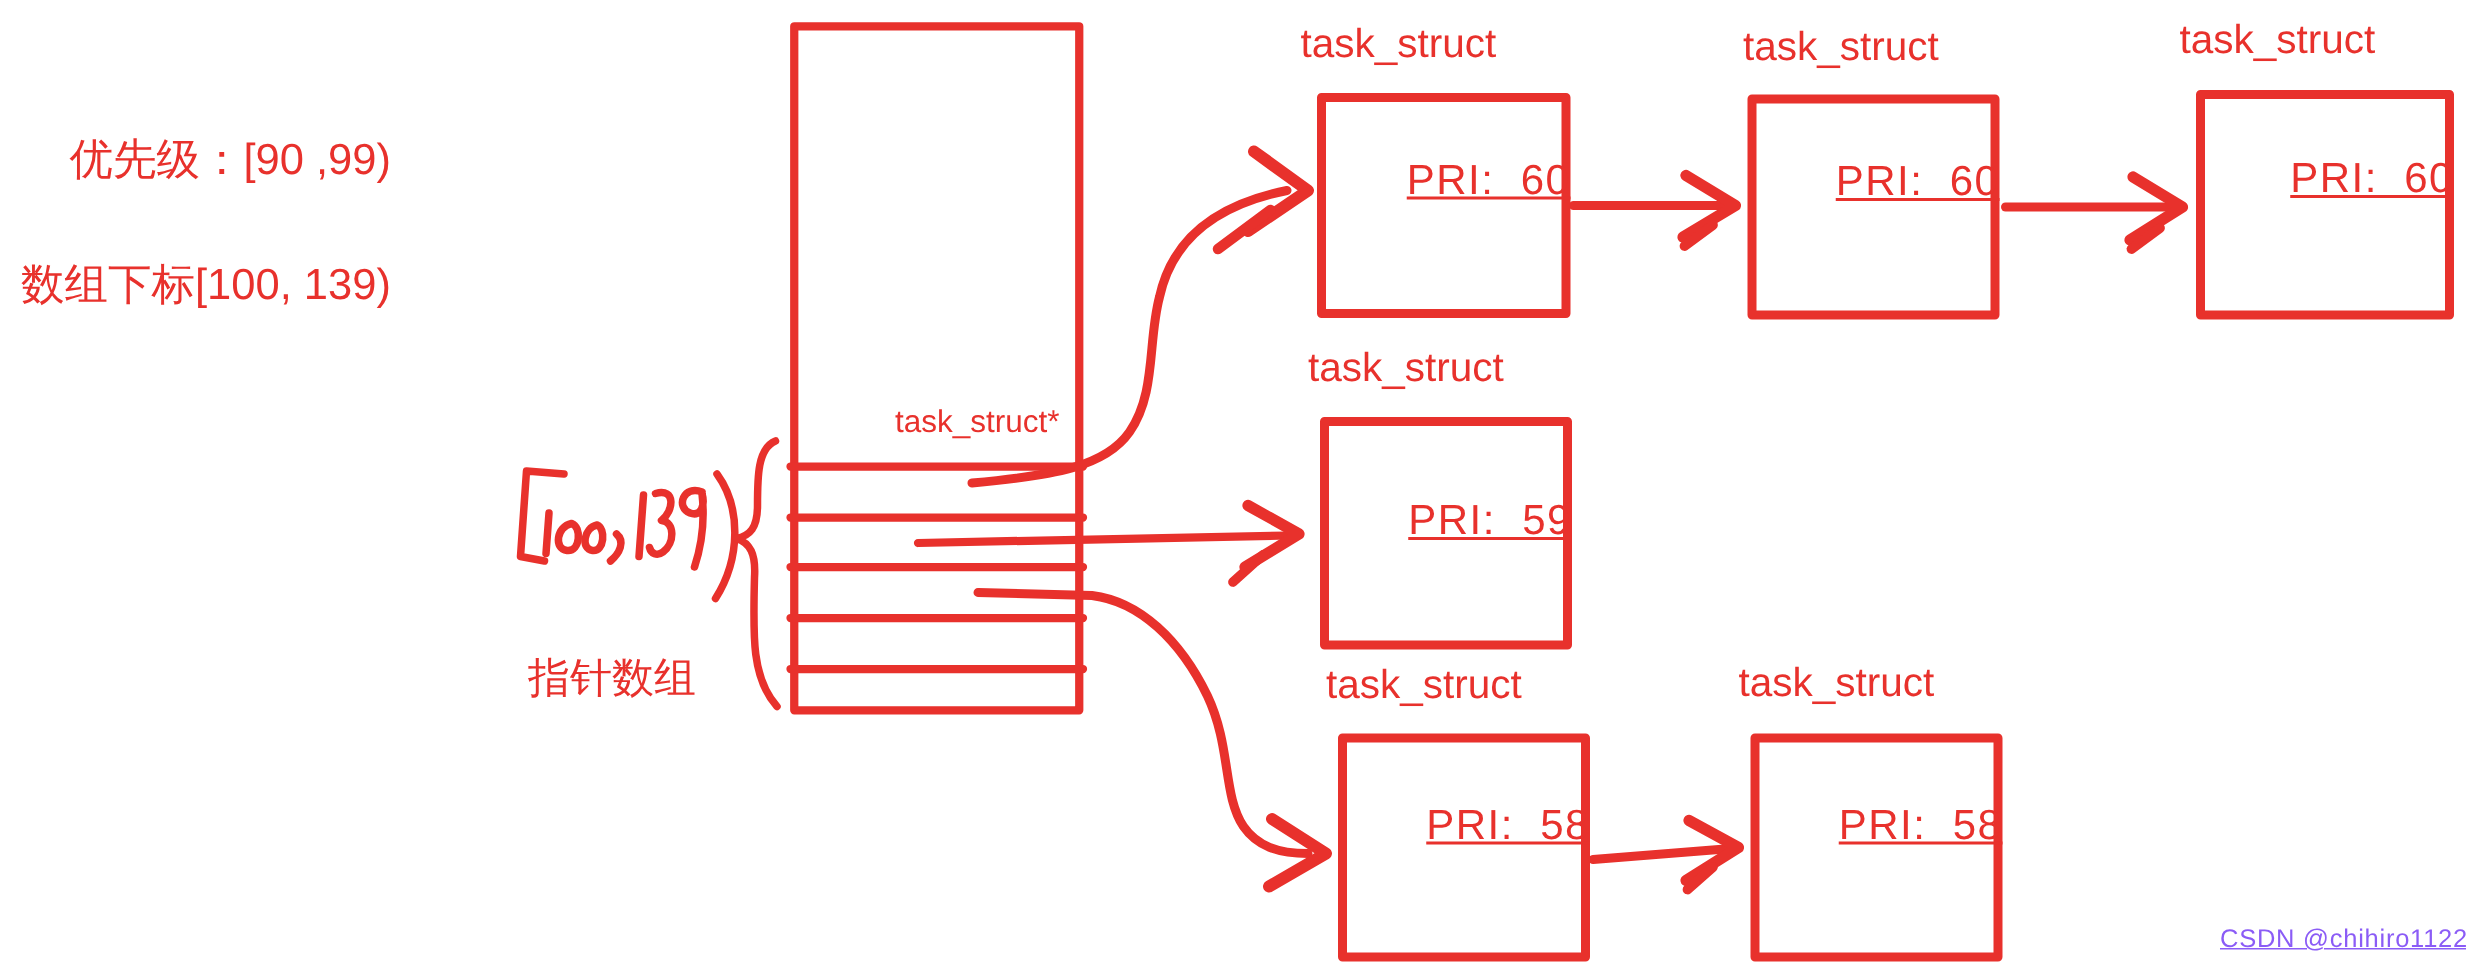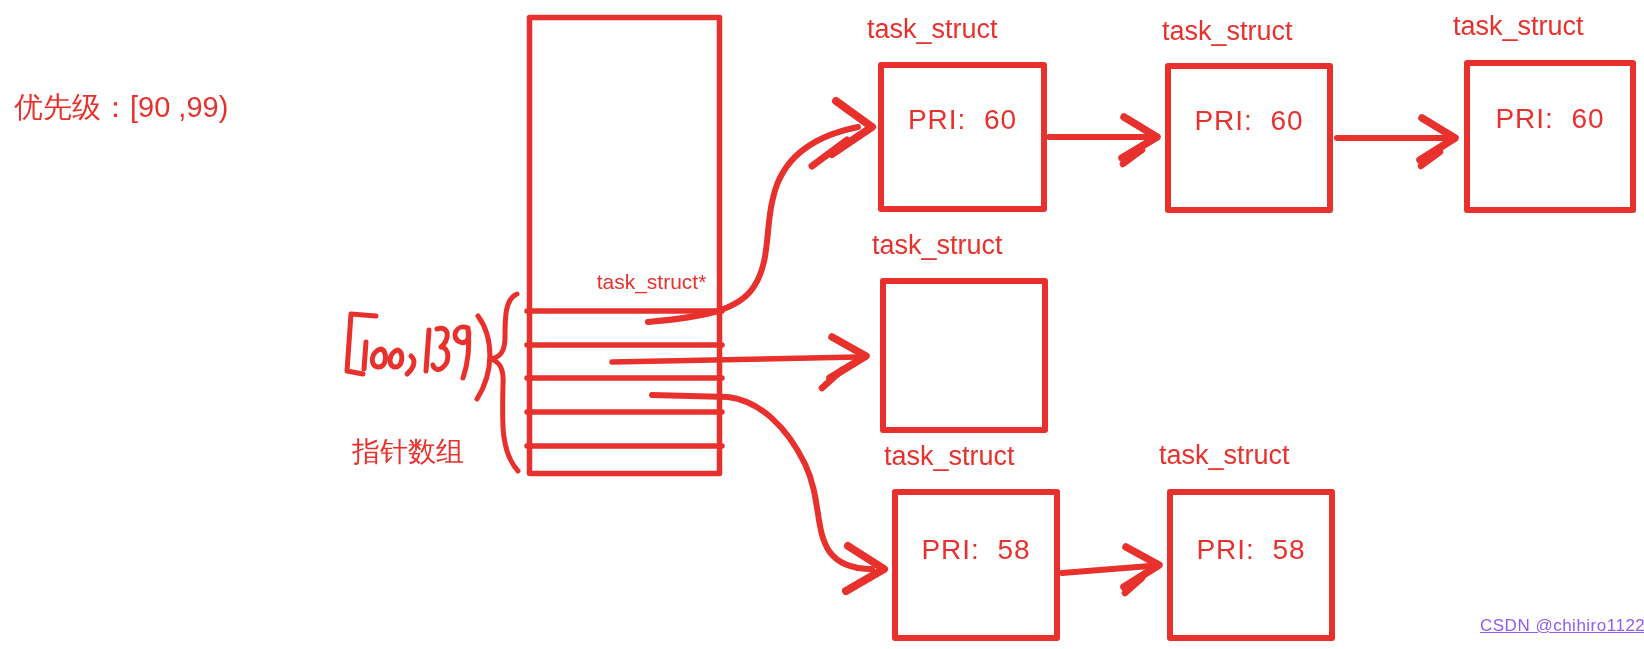--- a/index.html
+++ b/index.html
@@ -7,21 +7,21 @@
     position:relative;
     width:1644px;height:649px;
     background:#ffffff;
     overflow:hidden;
     font-family:"Liberation Sans","DejaVu Sans",sans-serif;
   }
   .canvas svg{position:absolute;left:0;top:0;pointer-events:none;}
   .txt{position:absolute;color:#e8312c;white-space:pre;text-align:right;}
   .ann-line{font-size:29px;line-height:47px;font-weight:400;}
   .node-label{font-size:27px;}
-  .pri{font-size:28px;text-align:center;letter-spacing:1px;}
+  .pri{font-size:28px;text-align:right;letter-spacing:1px;text-decoration:underline;}
   .array-type{font-size:21px;text-align:center;}
   .caption{font-size:28px;}
   .watermark{color:#8b5cf6;font-size:17px;letter-spacing:.5px;text-decoration:underline;}
 </style>
 </head>
 <body>
 
 <div class="canvas">
 
   <svg width="1644" height="649" viewBox="0 0 1644 649">
@@ -80,33 +80,35 @@
         <path d="M437 329 C451 325 449 341 441 347 C450 348 450 362 442 368 C438 371 434 369 433 365"></path>
         <path d="M468 328 C456 323 450 338 460 342 C468 345 470 336 468 329 C470 347 468 363 463 378"></path>
         <path d="M478 316 C494 338 494 372 477 399"></path>
       </g>
       <path d="M517 294 C505 299 505 318 505 337 C505 352 500 357 491 359 C500 362 504 369 503 385 C502 424 501 452 518 471" stroke-width="5"></path>
     </g>
   </svg>
 
   <div class="txt" style="left:14px;top:48px;">
     <div class="ann-line">优先级：[90 ,99)</div>
+    <div class="ann-line">数组下标[100, 139)</div>
   </div>
 
   <div class="txt array-type" style="left:556px;top:270px;width:191px;">task_struct*</div>
   <div class="txt caption" style="left:352px;top:398px;margin-top:35px;">指针数组</div>
 
   <div class="txt node-label" style="left:867px;top:14px;">task_struct</div>
   <div class="txt node-label" style="left:1162px;top:16px;">task_struct</div>
   <div class="txt node-label" style="left:1453px;top:11px;">task_struct</div>
   <div class="txt node-label" style="left:872px;top:230px;">task_struct</div>
   <div class="txt node-label" style="left:884px;top:441px;">task_struct</div>
   <div class="txt node-label" style="left:1159px;top:440px;">task_struct</div>
 
   <div class="txt pri" style="left:878px;top:104px;width:169px;">PRI:  60</div>
   <div class="txt pri" style="left:1165px;top:105px;width:168px;">PRI:  60</div>
   <div class="txt pri" style="left:1464px;top:103px;width:172px;">PRI:  60</div>
+  <div class="txt pri" style="left:880px;top:331px;width:168px;">PRI:  59</div>
   <div class="txt pri" style="left:892px;top:534px;width:168px;">PRI:  58</div>
   <div class="txt pri" style="left:1167px;top:534px;width:168px;">PRI:  58</div>
 
   <div class="txt watermark" style="left:1480px;top:616px;">CSDN @chihiro1122</div>
 
 </div>
 
 </body></html>

